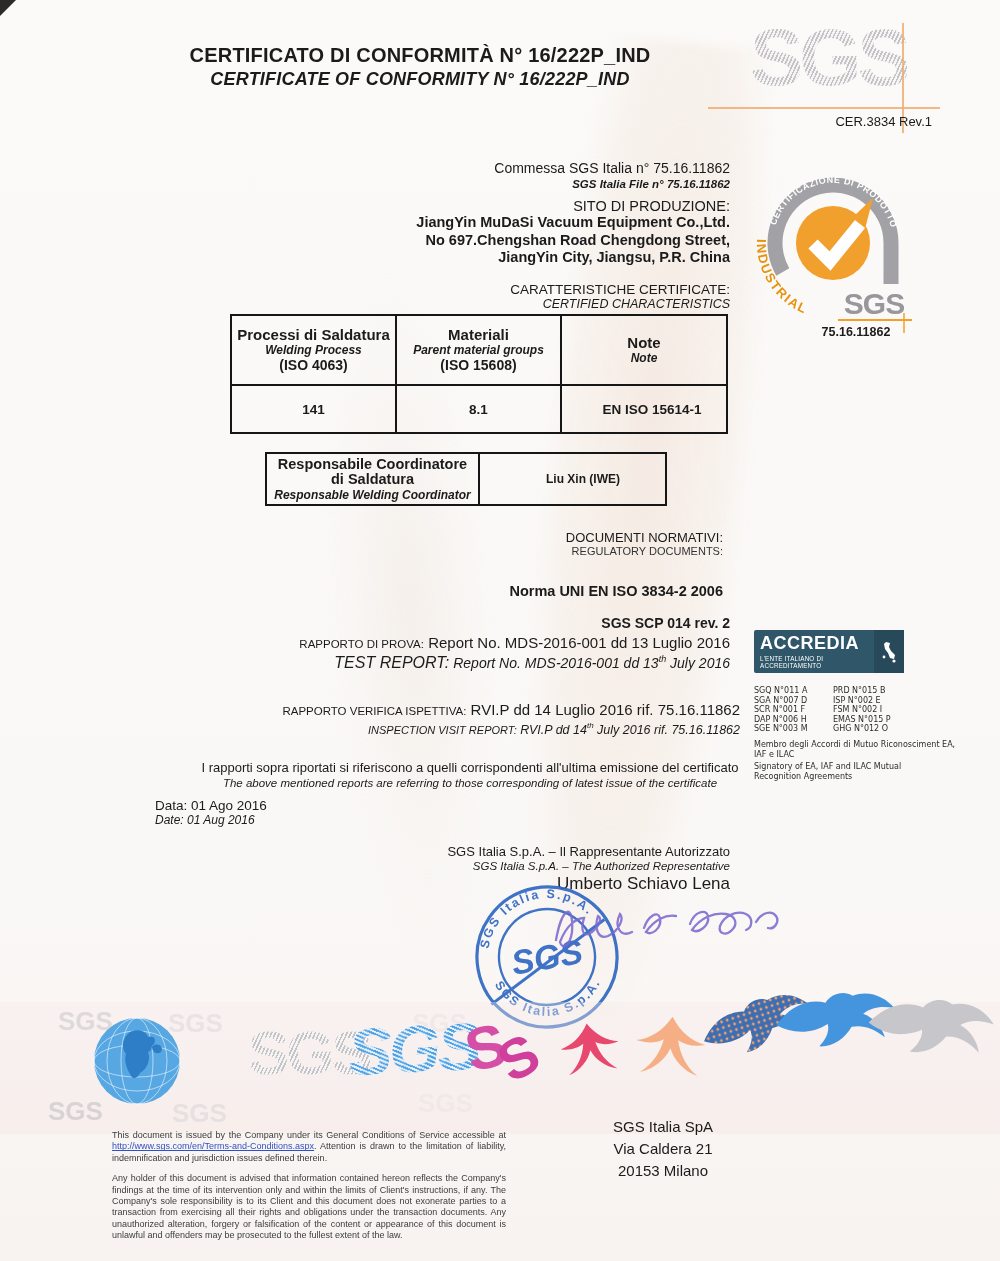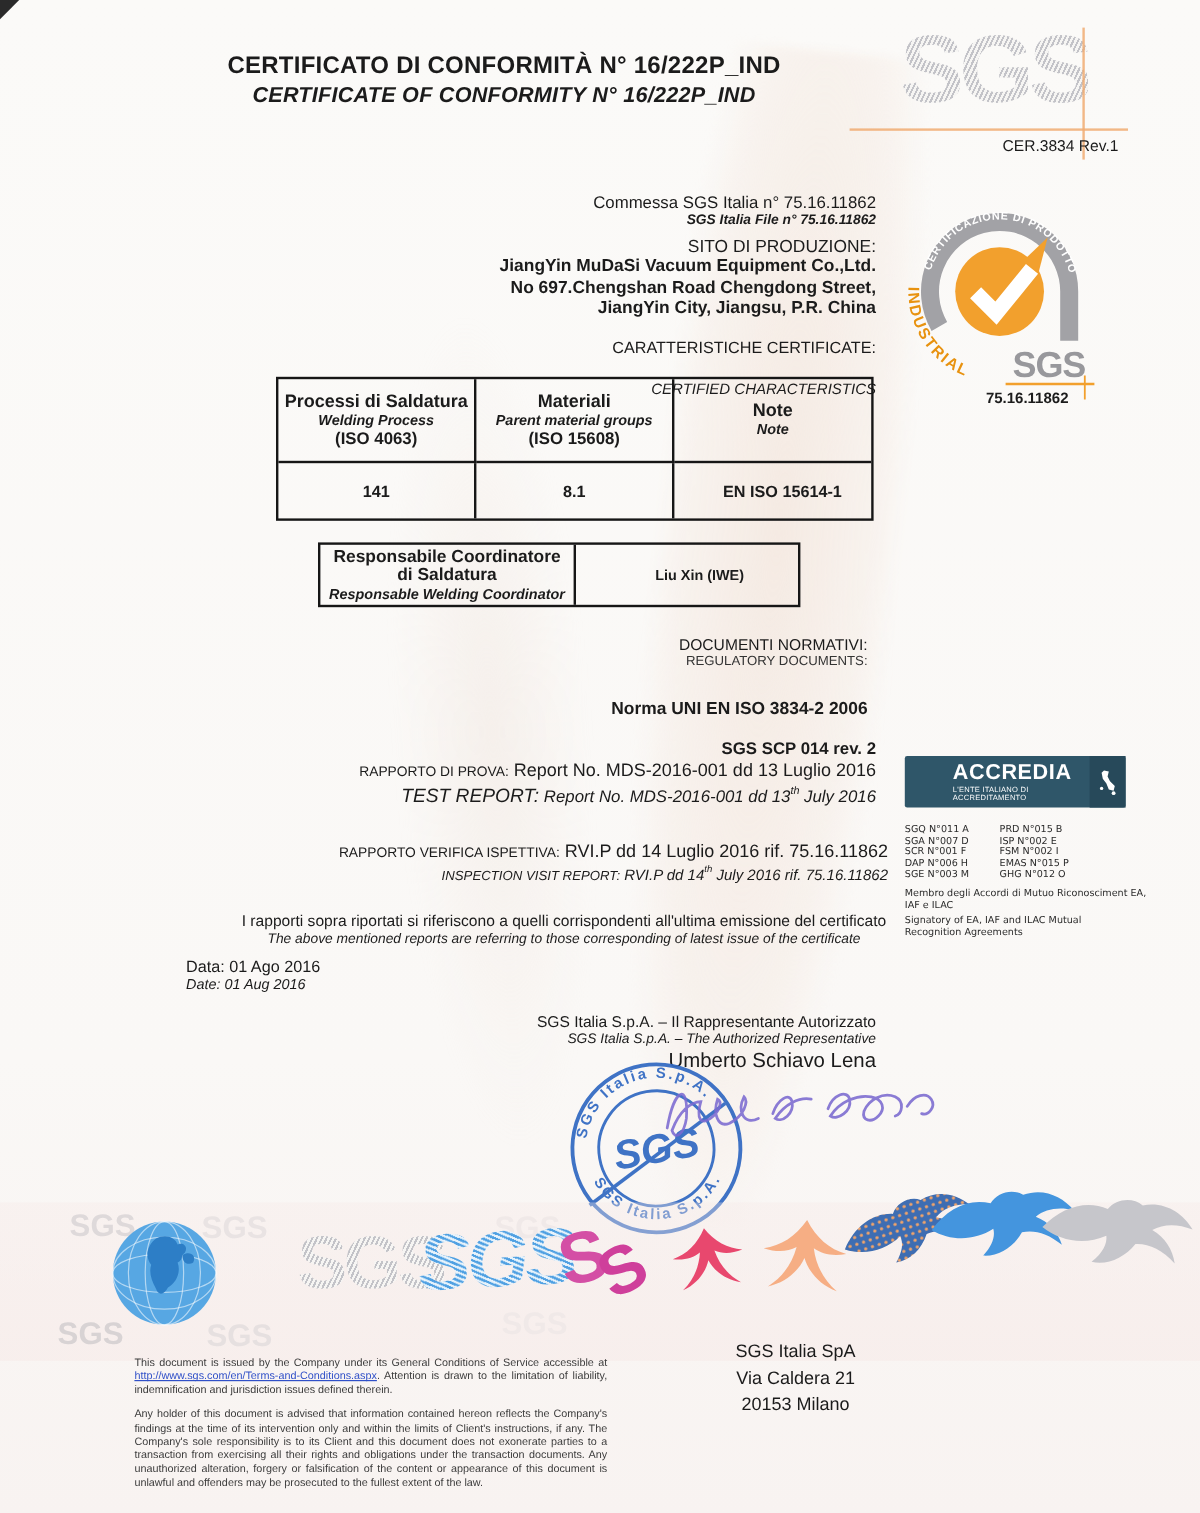--- a/index.html
+++ b/index.html
@@ -20,21 +20,21 @@
     -webkit-background-clip:text;background-clip:text;color:transparent;-webkit-text-fill-color:transparent;}
   .wm{font-weight:bold;letter-spacing:0;}
   .orange-line{background:#f0ab72;opacity:.85;}
   .tbl{display:grid;grid-template-columns:165px 165px 1fr;border:2px solid #161616;background:transparent;}
   .tbl .cell{border-right:2px solid #161616;display:flex;flex-direction:column;justify-content:center;align-items:center;padding:3px 4px;}
   .tbl .cell:nth-child(3n){border-right:none;}
   .tbl .hdr{border-bottom:2px solid #161616;height:62px;}
   .tbl .val{height:40px;}
   .legal{font-size:9px;line-height:11.4px;color:#3c3c3c;text-align:justify;}
   .legal a{color:#3050c8;}
-  .accredia-box{background:#2f5669;display:flex;align-items:stretch;border-radius:2px;padding-left:34px;}
+  .accredia-box{background:#2f5669;display:flex;align-items:stretch;border-radius:2px;}
   .codes{font-family:"DejaVu Sans",sans-serif;font-size:8px;line-height:9.6px;color:#2b2b2b;}
   sup{font-size:60%;}
 </style>
 </head>
 <body>
 
 <div class="page">
 
   <div class="abs" style="left:540px;top:40px;width:200px;height:980px;background:radial-gradient(ellipse at 50% 40%,rgba(240,222,210,.55) 0%,rgba(240,222,210,.25) 55%,rgba(240,222,210,0) 75%);transform:rotate(6deg);filter:blur(4px);"></div>
   <div class="abs" style="left:330px;top:260px;width:160px;height:700px;background:radial-gradient(ellipse at 50% 50%,rgba(238,226,218,.4) 0%,rgba(238,226,218,0) 70%);transform:rotate(-4deg);filter:blur(5px);"></div>
@@ -77,21 +77,21 @@
       <textPath href="#arcInd" startOffset="0">INDUSTRIAL</textPath>
     </text>
     <text x="128" y="158" text-anchor="middle" font-size="30" font-weight="bold" fill="#98989c" letter-spacing="-1">SGS</text>
     <path d="M 92 164 L 166 164" stroke="#f2a02d" stroke-width="2"></path>
     <path d="M 158 157 L 158 177" stroke="#f2a02d" stroke-width="1.5"></path>
     <text x="110" y="180" text-anchor="middle" font-size="12.5" font-weight="bold" fill="#1c1c1c">75.16.11862</text>
   </svg>
 
   <div class="abs r" style="left:400px;top:282px;width:330px;">
     <div style="font-size:13.5px;">CARATTERISTICHE CERTIFICATE:</div>
-    <div class="i" style="font-size:12.5px;margin-top:20px;">CERTIFIED CHARACTERISTICS</div>
+    <div class="i" style="font-size:12.5px;">CERTIFIED CHARACTERISTICS</div>
   </div>
 
   <div class="abs tbl" style="left:230px;top:314px;width:494px;">
     <div class="cell hdr">
       <div class="b c" style="font-size:15px;line-height:16px;">Processi di Saldatura</div>
       <div class="b i c" style="font-size:12px;">Welding Process</div>
       <div class="b c" style="font-size:14px;">(ISO 4063)</div>
     </div>
     <div class="cell hdr">
       <div class="b c" style="font-size:15px;line-height:16px;">Materiali</div>

